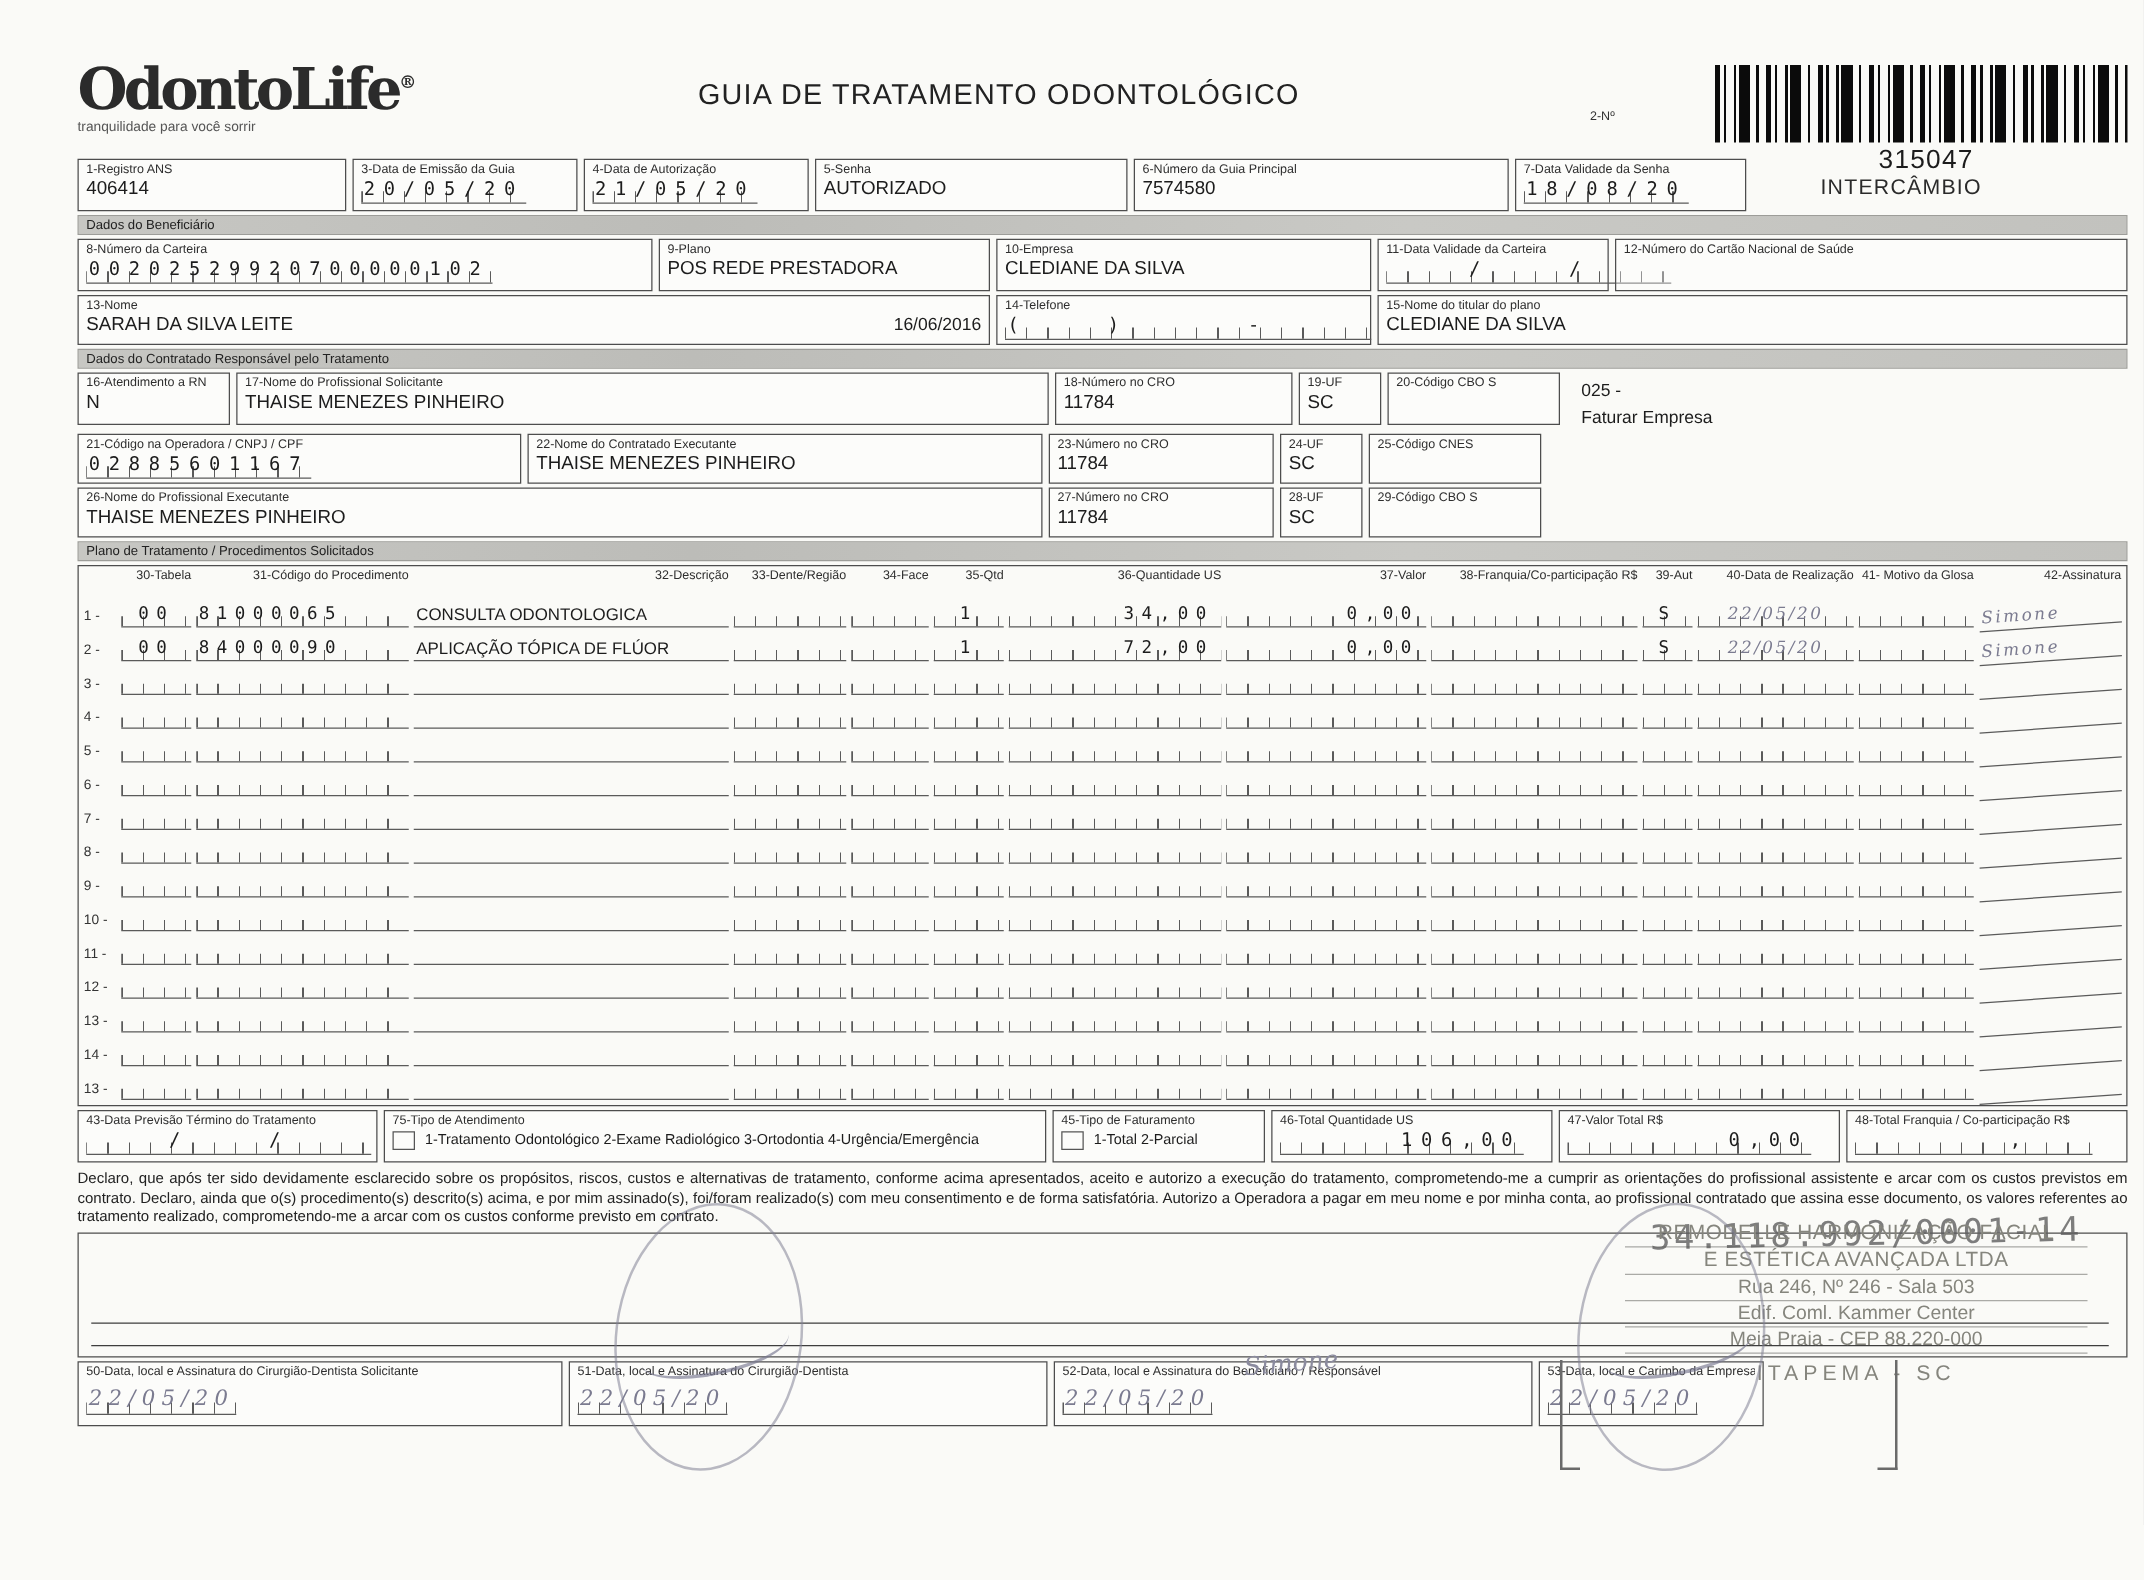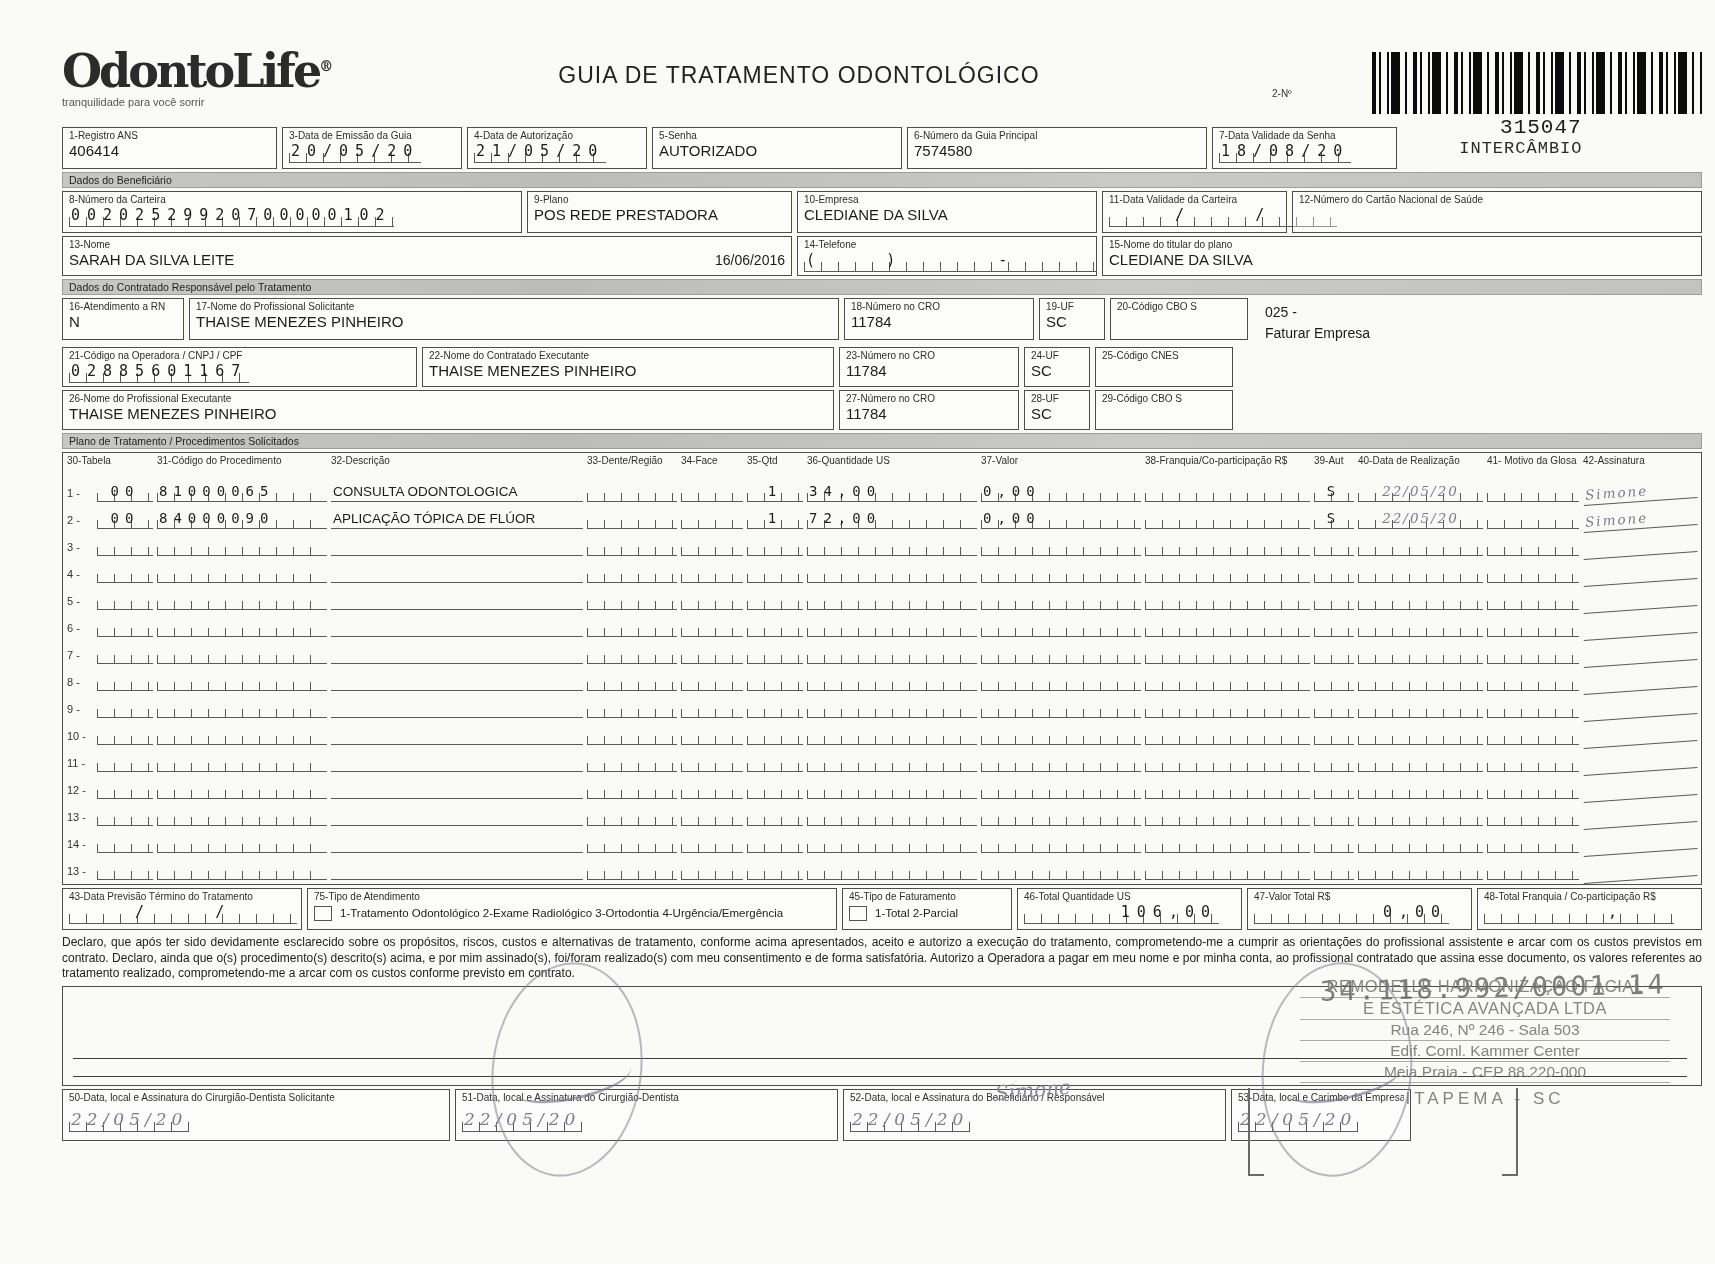--- a/index.html
+++ b/index.html
@@ -14,21 +14,21 @@
   
   .hdr { display:flex; align-items:flex-start; height:90px; }
   .logo-block { width:300px; padding-top:14px; }
   .logo-text { font-size:46px; font-weight:bold; letter-spacing:-3px; color:#2b2b2b;
                font-family:"DejaVu Serif", serif; line-height:1; }
   .logo-reg { font-size:14px; vertical-align:super; }
   .logo-tag { font-size:11px; color:#555; margin-top:2px; text-align:left; width:230px; }
   .doc-title { flex:1; text-align:center; font-size:23px; letter-spacing:1px; padding-top:28px; color:#222; }
   .bc-block { width:430px; display:flex; align-items:flex-start; padding-top:18px;margin-left:36px; }
   .bc-label { font-size:10px; margin-top:36px; margin-right:8px; color:#333; }
-  .bc-col { flex:1;font-family:Liberation Mono, monospace; }
+  .bc-col { flex:1; }
   .barcode { height:62px; width:330px; margin-left:auto;
     background:repeating-linear-gradient(90deg,
       #0b0b0b 0 4px, transparent 4px 7px,
       #0b0b0b 7px 9px, transparent 9px 15px,
       #0b0b0b 15px 17px, transparent 17px 19px,
       #0b0b0b 19px 28px, transparent 28px 33px,
       #0b0b0b 33px 35px, transparent 35px 41px); }
   .bc-number { text-align:center; font-size:21px; letter-spacing:1px; margin-top:2px; padding-left:80px; }
   .bc-caption { text-align:center; font-size:17px; letter-spacing:1px; color:#2a2a2a; padding-left:40px; }
 
@@ -54,30 +54,30 @@
   .val-right { display:flex; justify-content:space-between; align-items:baseline; }
   .printed-date { font-size:14px; }
 
   .faturar { font-size:14px; padding:4px 0 0 12px; line-height:1.5; }
 
   
   .proc-table { border:1px solid #4d4d4d; margin-top:3px; padding:2px 4px 4px 4px; }
   .proc-grid { display:grid; align-items:end;
     grid-template-columns:26px 56px 170px 252px 90px 62px 56px 170px 160px 165px 40px 125px 92px 1fr;
     column-gap:4px; }
-  .proc-head { height:20px; align-items:start; }
+  .proc-head { height:20px; align-items:start;text-align:right; }
   .proc-head span { font-size:10px; white-space:nowrap; color:#2e2e2e; }
   .ph-tabela { grid-column:1/3; }
   .proc-row { height:27px; }
   .cell { font-size:14px; }
   .cell.num { font-size:11px; text-align:left; padding-bottom:3px; color:#333; }
   .cell.num::after { content:" -"; }
   .cell.comb { display:block; letter-spacing:6px; font-size:14px; min-height:17px;
     background-size:100% 8px; padding-bottom:2px; }
-  .c-center { text-align:center; } .c-right { padding-right:6px; }
+  .c-center { text-align:center; } .c-right { text-align:right; padding-right:6px; }
   .cell.uline { border-bottom:1px solid #5a5a5a; font-size:13.5px; white-space:nowrap;
     overflow:hidden; min-height:17px; padding:0 2px 2px 2px; }
   .hand { font-family:"DejaVu Serif", serif; font-style:italic; color:#7b7b90; }
   .cell.hand { letter-spacing:2px; font-size:13.5px; }
   .sig-cell { transform:rotate(-4deg); font-size:15px; }
 
   
   .checkbox { display:inline-block; width:18px; height:15px; border:1px solid #555;
     vertical-align:middle; margin-right:8px;
     background-image:repeating-linear-gradient(to right,#555 0 1px, transparent 1px 18px);

